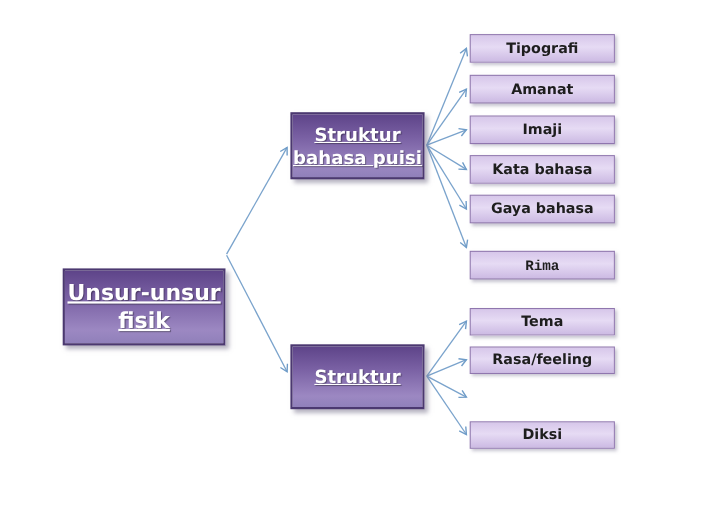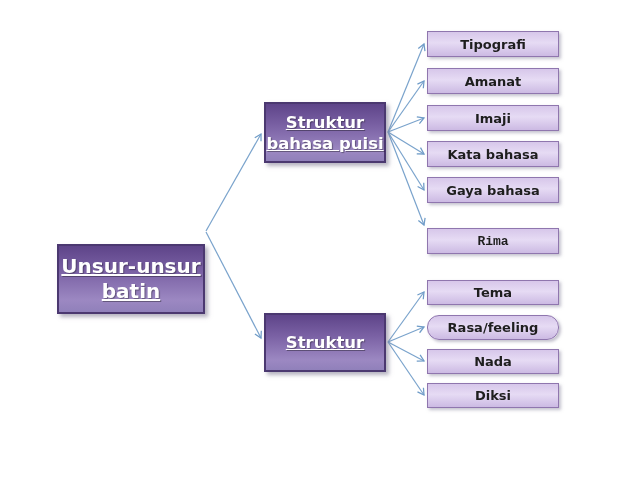--- a/index.html
+++ b/index.html
@@ -34,21 +34,21 @@
     color:#1e1e1e;
     box-shadow:2px 2px 3px rgba(140,135,160,0.5);
     font-size:13px;
   }
   .root-box{left:57px;top:198px;width:148px;height:70px;font-size:20px;line-height:25px;margin-top:46px;}
   .fisik-box{left:264px;top:102px;width:122px;height:61px;font-size:16.5px;line-height:21px;}
   .batin-box{left:264px;top:313px;width:122px;height:59px;font-size:16.5px;line-height:21px;}
   .leaf{left:427px;width:132px;height:26px;}
   .lf0{top:31px;}  .lf1{top:68px;}  .lf2{top:105px;} .lf3{top:141px;}
   .lf4{top:177px;} .lf5{top:228px;font-family:Liberation Mono, monospace;}
-  .lf6{top:280px;height:25px;text-align:center;} .lf7{top:315px;height:25px;border-radius:12px;}
+  .lf6{top:280px;height:25px;text-align:center;} .lf7{top:315px;height:25px;}
   .lf8{top:349px;height:25px;} .lf9{top:383px;height:25px;}
 </style>
 </head>
 <body>
 
 <div class="stage">
 
   <svg width="638" height="479" viewBox="0 0 638 479">
     <defs>
       <marker id="arrow" viewBox="0 0 10 10" refX="8" refY="5" markerWidth="9" markerHeight="9" orient="auto" markerUnits="userSpaceOnUse">
@@ -68,37 +68,36 @@
 
       <line x1="388" y1="342" x2="424" y2="292" marker-end="url(#arrow)"></line>
       <line x1="388" y1="342" x2="424" y2="327" marker-end="url(#arrow)"></line>
       <line x1="388" y1="342" x2="424" y2="361" marker-end="url(#arrow)"></line>
       <line x1="388" y1="342" x2="424" y2="395" marker-end="url(#arrow)"></line>
     </g>
   </svg>
 
   <div class="node purple root-box">
     <span>Unsur-unsur</span>
-    <span>batin</span>
+    <span>fisik</span>
   </div>
 
   <div class="node purple fisik-box">
     <span>Struktur</span>
     <span>bahasa puisi</span>
   </div>
 
   <div class="node purple batin-box">
     <span>Struktur</span>
   </div>
 
   <div class="node leaf lf0">Tipografi</div>
   <div class="node leaf lf1">Amanat</div>
   <div class="node leaf lf2">Imaji</div>
   <div class="node leaf lf3">Kata bahasa</div>
   <div class="node leaf lf4">Gaya bahasa</div>
   <div class="node leaf lf5">Rima</div>
 
   <div class="node leaf lf6">Tema</div>
   <div class="node leaf lf7">Rasa/feeling</div>
-  <div class="node leaf lf8">Nada</div>
   <div class="node leaf lf9">Diksi</div>
 
 </div>
 
 </body></html>

